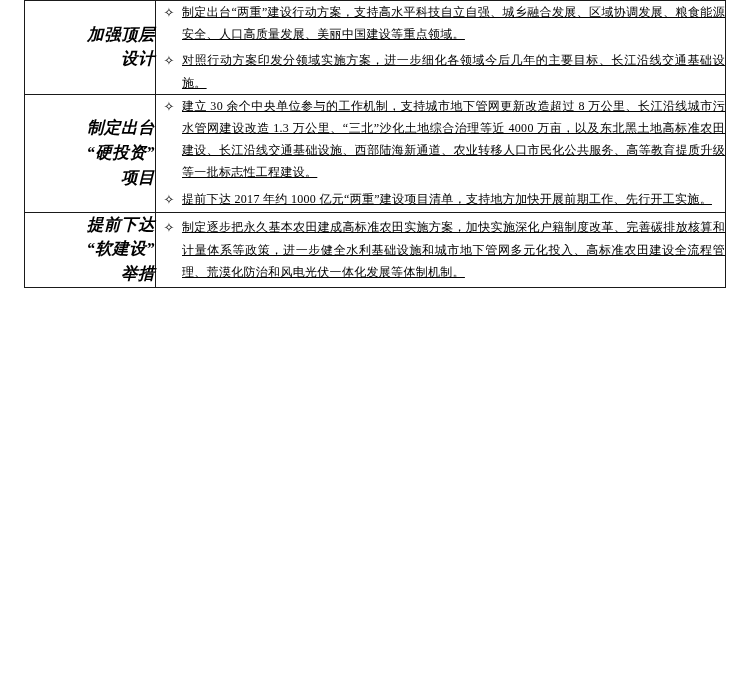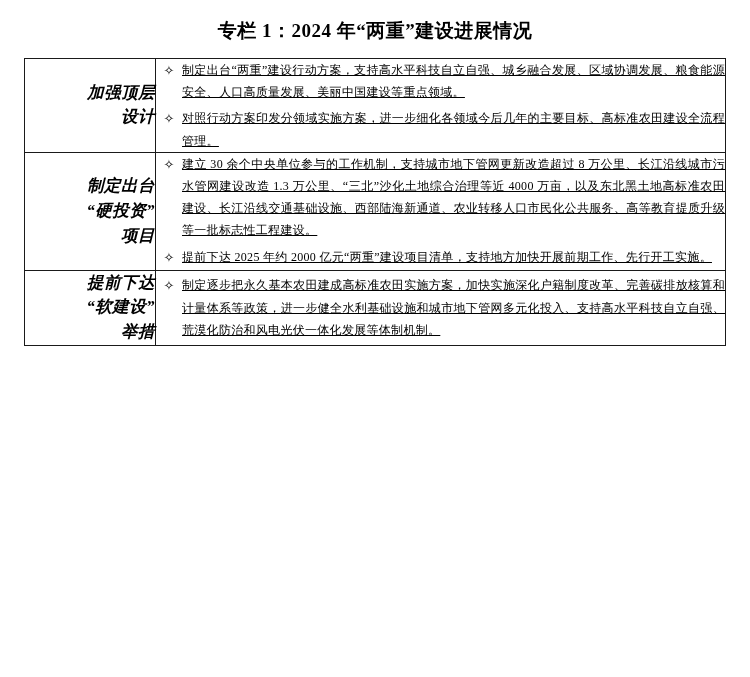--- a/index.html
+++ b/index.html
@@ -77,70 +77,69 @@
     text-justify: inter-ideograph;
     letter-spacing: 0.3px;
     text-decoration: underline;
   }
 </style>
 </head>
 <body>
 
 <div class="page">
 
-  <div class="doc-title">专栏 1：2024 年“两重”建设进展情况</div>
 
   <table class="panel">
     <tbody>
 
       <tr>
         <td class="label-cell">
           <div>加强顶层</div>
           <div>设计</div>
         </td>
         <td class="content-cell">
           <div class="item">
             <span class="bullet">✧</span>
             <span class="item-text">制定出台“两重”建设行动方案，支持高水平科技自立自强、城乡融合发展、区域协调发展、粮食能源安全、人口高质量发展、美丽中国建设等重点领域。</span>
           </div>
           <div class="item">
             <span class="bullet">✧</span>
-            <span class="item-text">对照行动方案印发分领域实施方案，进一步细化各领域今后几年的主要目标、高标准农田建设全流程管理。</span>
+            <span class="item-text">对照行动方案印发分领域实施方案，进一步细化各领域今后几年的主要目标、长江沿线交通基础设施。</span>
           </div>
         </td>
       </tr>
 
       <tr>
         <td class="label-cell">
           <div>制定出台</div>
           <div>“硬投资”</div>
           <div>项目</div>
         </td>
         <td class="content-cell">
           <div class="item">
             <span class="bullet">✧</span>
             <span class="item-text">建立 30 余个中央单位参与的工作机制，支持城市地下管网更新改造超过 8 万公里、长江沿线城市污水管网建设改造 1.3 万公里、“三北”沙化土地综合治理等近 4000 万亩，以及东北黑土地高标准农田建设、长江沿线交通基础设施、西部陆海新通道、农业转移人口市民化公共服务、高等教育提质升级等一批标志性工程建设。</span>
           </div>
           <div class="item">
             <span class="bullet">✧</span>
-            <span class="item-text">提前下达 2025 年约 2000 亿元“两重”建设项目清单，支持地方加快开展前期工作、先行开工实施。</span>
+            <span class="item-text">提前下达 2017 年约 1000 亿元“两重”建设项目清单，支持地方加快开展前期工作、先行开工实施。</span>
           </div>
         </td>
       </tr>
 
       <tr>
         <td class="label-cell">
           <div>提前下达</div>
           <div>“软建设”</div>
           <div>举措</div>
         </td>
         <td class="content-cell">
           <div class="item">
             <span class="bullet">✧</span>
-            <span class="item-text">制定逐步把永久基本农田建成高标准农田实施方案，加快实施深化户籍制度改革、完善碳排放核算和计量体系等政策，进一步健全水利基础设施和城市地下管网多元化投入、支持高水平科技自立自强、荒漠化防治和风电光伏一体化发展等体制机制。</span>
+            <span class="item-text">制定逐步把永久基本农田建成高标准农田实施方案，加快实施深化户籍制度改革、完善碳排放核算和计量体系等政策，进一步健全水利基础设施和城市地下管网多元化投入、高标准农田建设全流程管理、荒漠化防治和风电光伏一体化发展等体制机制。</span>
           </div>
         </td>
       </tr>
 
     </tbody>
   </table>
 
 </div>
 
 </body></html>

